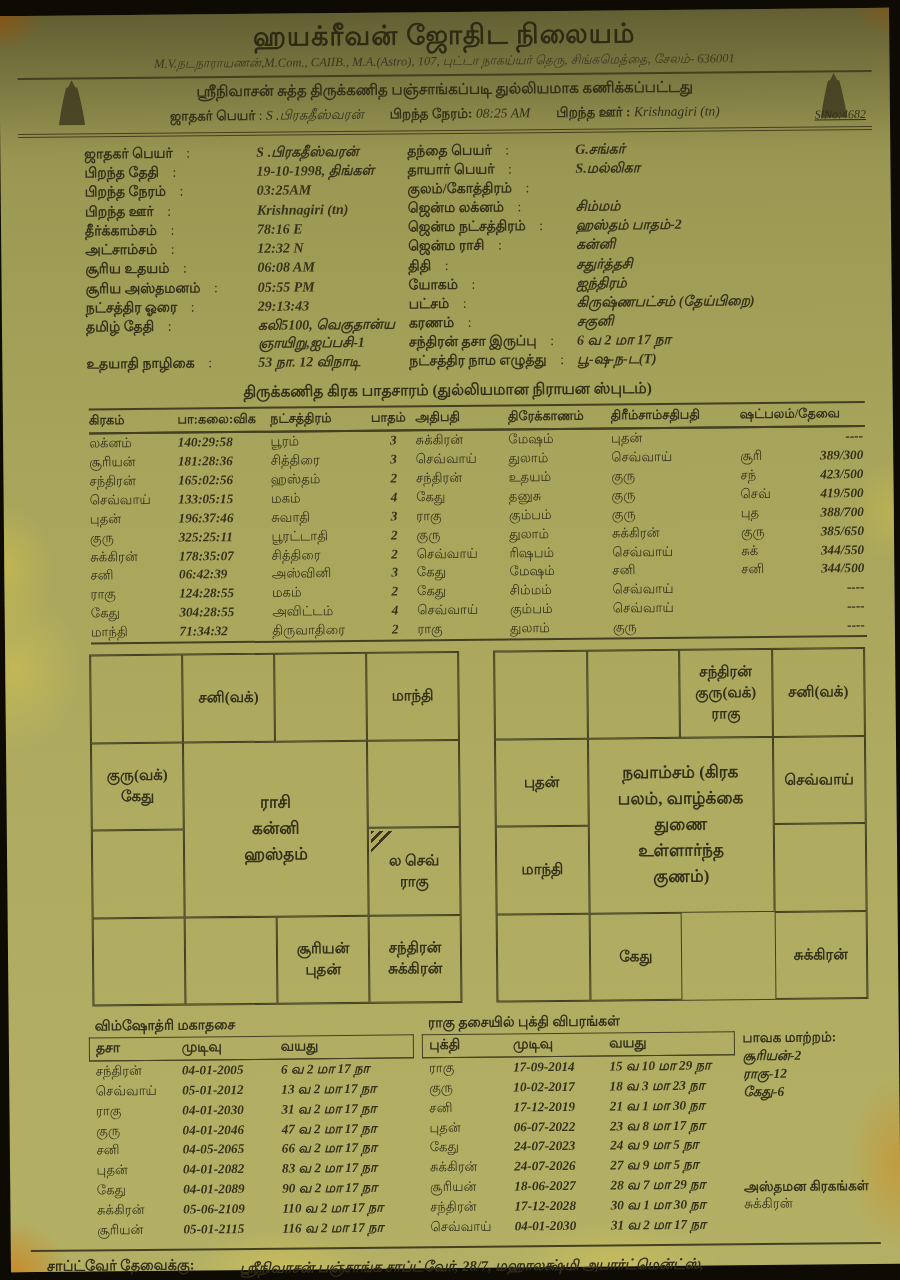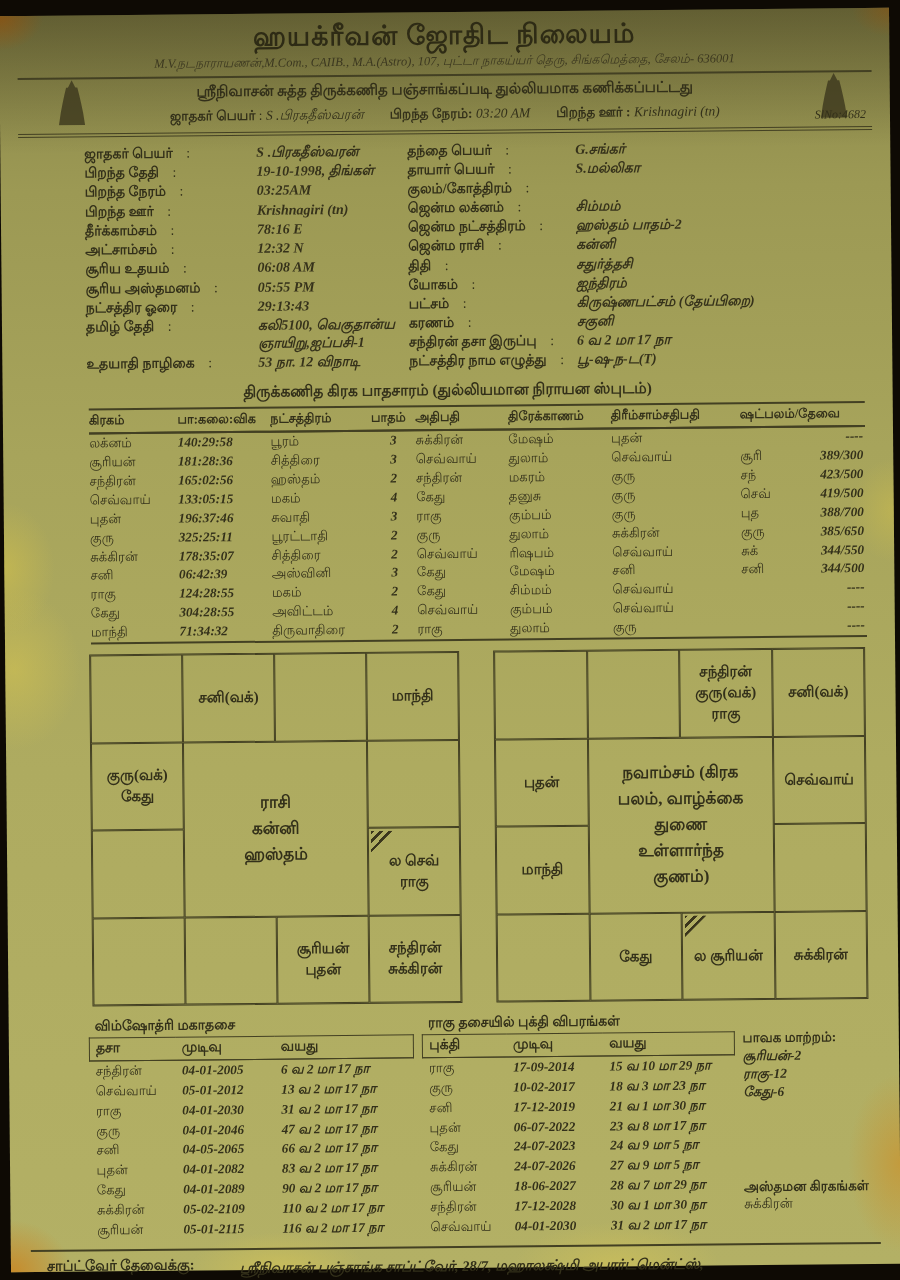--- a/index.html
+++ b/index.html
@@ -36,21 +36,21 @@
   
   .title{ text-align:center; font-size:27px; font-weight:bold; letter-spacing:1px; color:#2e2b15;}
   .subtitle{ text-align:center; font-size:12.5px; font-style:italic; padding-bottom:4px;
     border-bottom:2.5px solid var(--line); color:var(--ink-soft);}
   .banner{ position:relative; border-bottom:4px double var(--line); padding:5px 44px 7px 44px; }
   .banner-line1{ text-align:center; font-size:15px; font-weight:bold; }
   .banner-line2{ display:flex; justify-content:center; gap:26px; font-size:13.5px; margin-top:6px;}
   .banner-pair .lbl{font-weight:bold;}
   .temple{ position:absolute; bottom:4px; opacity:.8;}
   .temple.left{left:40px;} .temple.right{right:24px;}
-  .serial{ position:absolute; right:6px; bottom:4px; font-size:12px; font-style:italic;}
+  .serial{ position:absolute; right:6px; bottom:4px; font-size:12px; font-style:italic;text-decoration:underline;}
   
   .details{ display:flex; margin:8px 0 0 66px; gap:14px;}
   .details table{ border-collapse:collapse; font-size:14px;}
   .details td{ padding:0 0 1.5px 0; vertical-align:top; line-height:17.6px;}
   .details .c-label{ font-weight:bold; white-space:nowrap;}
   .details .c-label::after{ content:" :"; font-weight:normal; padding:0 6px 0 10px;}
   .details .c-value{ font-style:italic; white-space:pre-line; font-weight:bold; color:#36321b;}
   .details-left .c-label{ width:172px;}
   .details-right .c-label{ width:168px;}
   
@@ -112,21 +112,21 @@
         </svg>
     </span>
     <div class="banner-line1">ஸ்ரீநிவாசன் சுத்த திருக்கணித பஞ்சாங்கப்படி துல்லியமாக கணிக்கப்பட்டது</div>
     <div class="banner-line2">
       <span class="banner-pair">
         <span class="lbl">ஜாதகர் பெயர்</span> :
         <span class="num">S .பிரகதீஸ்வரன்</span>
       </span>
       <span class="banner-pair">
         <span class="lbl">பிறந்த நேரம்:</span>
-        <span class="num">03:20 AM</span>
+        <span class="num">08:25 AM</span>
       </span>
       <span class="banner-pair">
         <span class="lbl">பிறந்த ஊர் :</span>
         <span class="num">Krishnagiri (tn)</span>
       </span>
     </div>
     <span class="temple right">
       <svg width="28" height="46" viewBox="0 0 30 48">
           <path d="M15 0 L19 8 L11 8 Z M9 8 h12 l2 8 h-16 z M7 16 h16 l2 9 h-20 z M5 25 h20 l2 10 h-24 z M3 35 h24 l2 13 h-28 z" fill="#3c371d"></path>
         </svg>
@@ -286,21 +286,21 @@
             <td class="c-trimsamsa">செவ்வாய்</td>
             <td class="c-shad_label">சூரி</td>
             <td class="c-shad_value">389/300</td>
           </tr>
           <tr>
             <td class="c-planet">சந்திரன்</td>
             <td class="c-pos">165:02:56</td>
             <td class="c-star">ஹஸ்தம்</td>
             <td class="c-padam">2</td>
             <td class="c-adhipathi">சந்திரன்</td>
-            <td class="c-drekkanam">மகரம்</td>
+            <td class="c-drekkanam">உதயம்</td>
             <td class="c-trimsamsa">குரு</td>
             <td class="c-shad_label">சந்</td>
             <td class="c-shad_value">423/500</td>
           </tr>
           <tr>
             <td class="c-planet">செவ்வாய்</td>
             <td class="c-pos">133:05:15</td>
             <td class="c-star">மகம்</td>
             <td class="c-padam">4</td>
             <td class="c-adhipathi">கேது</td>
@@ -423,21 +423,20 @@
       <div class="cc center">நவாம்சம் (கிரக
 பலம், வாழ்க்கை
 துணை
 உள்ளார்ந்த
 குணம்)</div>
       <div class="cc r0">செவ்வாய்</div>
       <div class="cc l1">மாந்தி</div>
       <div class="cc r1"></div>
       <div class="cc b0"></div>
       <div class="cc b1">கேது</div>
-      <div class="cc b2"><span class="lagna-marker"></span><span>ல சூரியன்</span></div>
       <div class="cc b3">சுக்கிரன்</div>
     </div>
   </div>
 
   <div class="dasha">
     <div class="dasha-col">
       <div class="dasha-title">விம்ஷோத்ரி மகாதசை</div>
       <table class="dtable dtable-left">
         <thead>
           <tr>
@@ -477,21 +476,21 @@
               <td class="c-date">04-01-2082</td>
               <td class="c-age">83 வ 2 மா 17 நா</td>
             </tr>
             <tr>
               <td class="c-name">கேது</td>
               <td class="c-date">04-01-2089</td>
               <td class="c-age">90 வ 2 மா 17 நா</td>
             </tr>
             <tr>
               <td class="c-name">சுக்கிரன்</td>
-              <td class="c-date">05-02-2109</td>
+              <td class="c-date">05-06-2109</td>
               <td class="c-age">110 வ 2 மா 17 நா</td>
             </tr>
             <tr>
               <td class="c-name">சூரியன்</td>
               <td class="c-date">05-01-2115</td>
               <td class="c-age">116 வ 2 மா 17 நா</td>
             </tr>
           </tbody>
       </table>
     </div>

